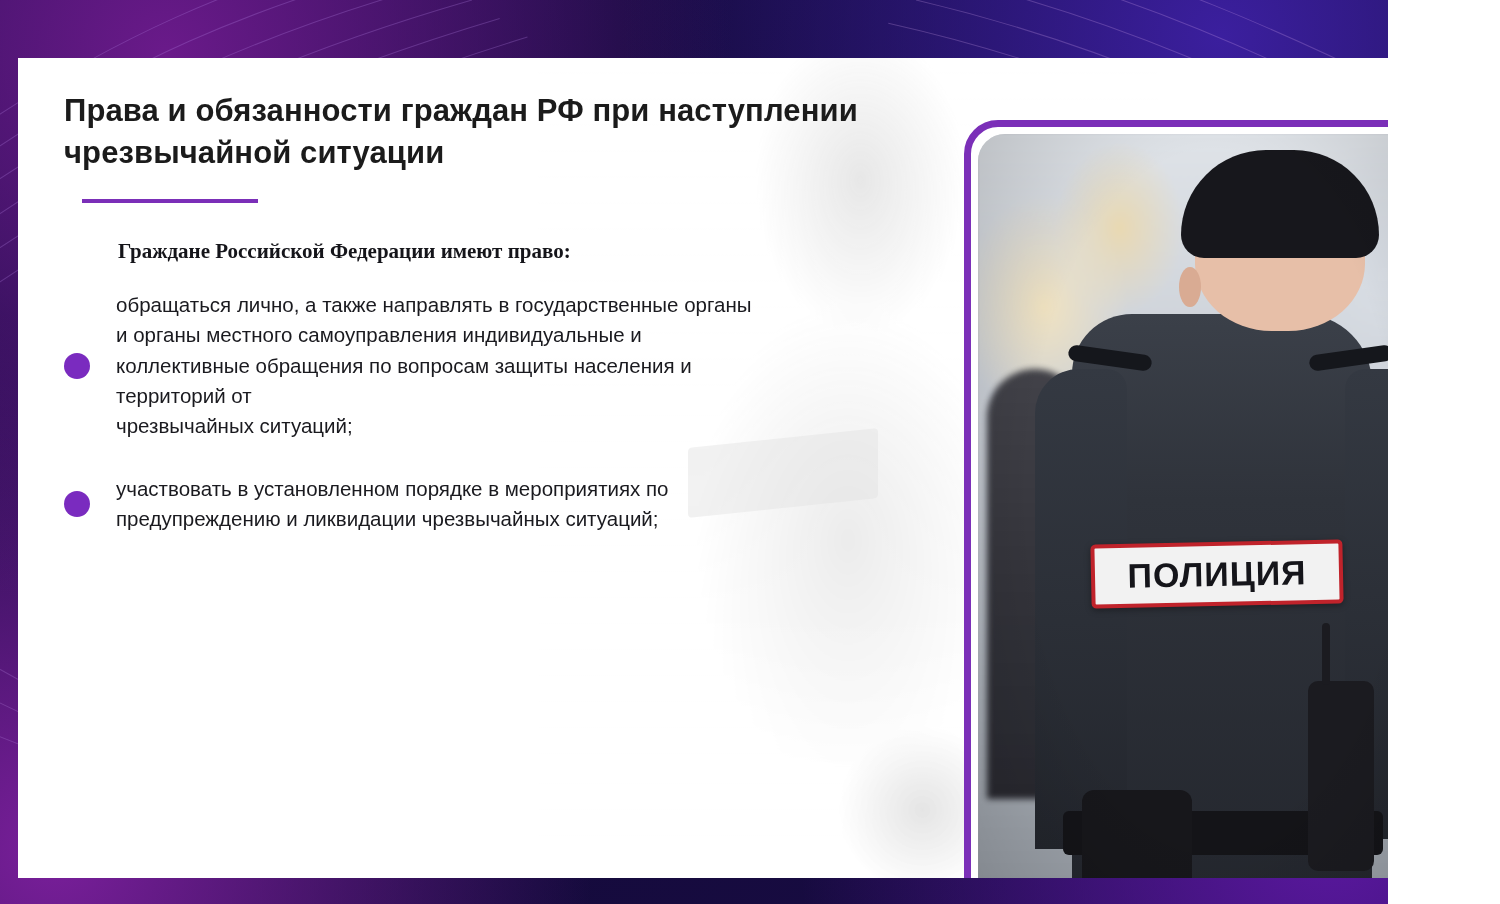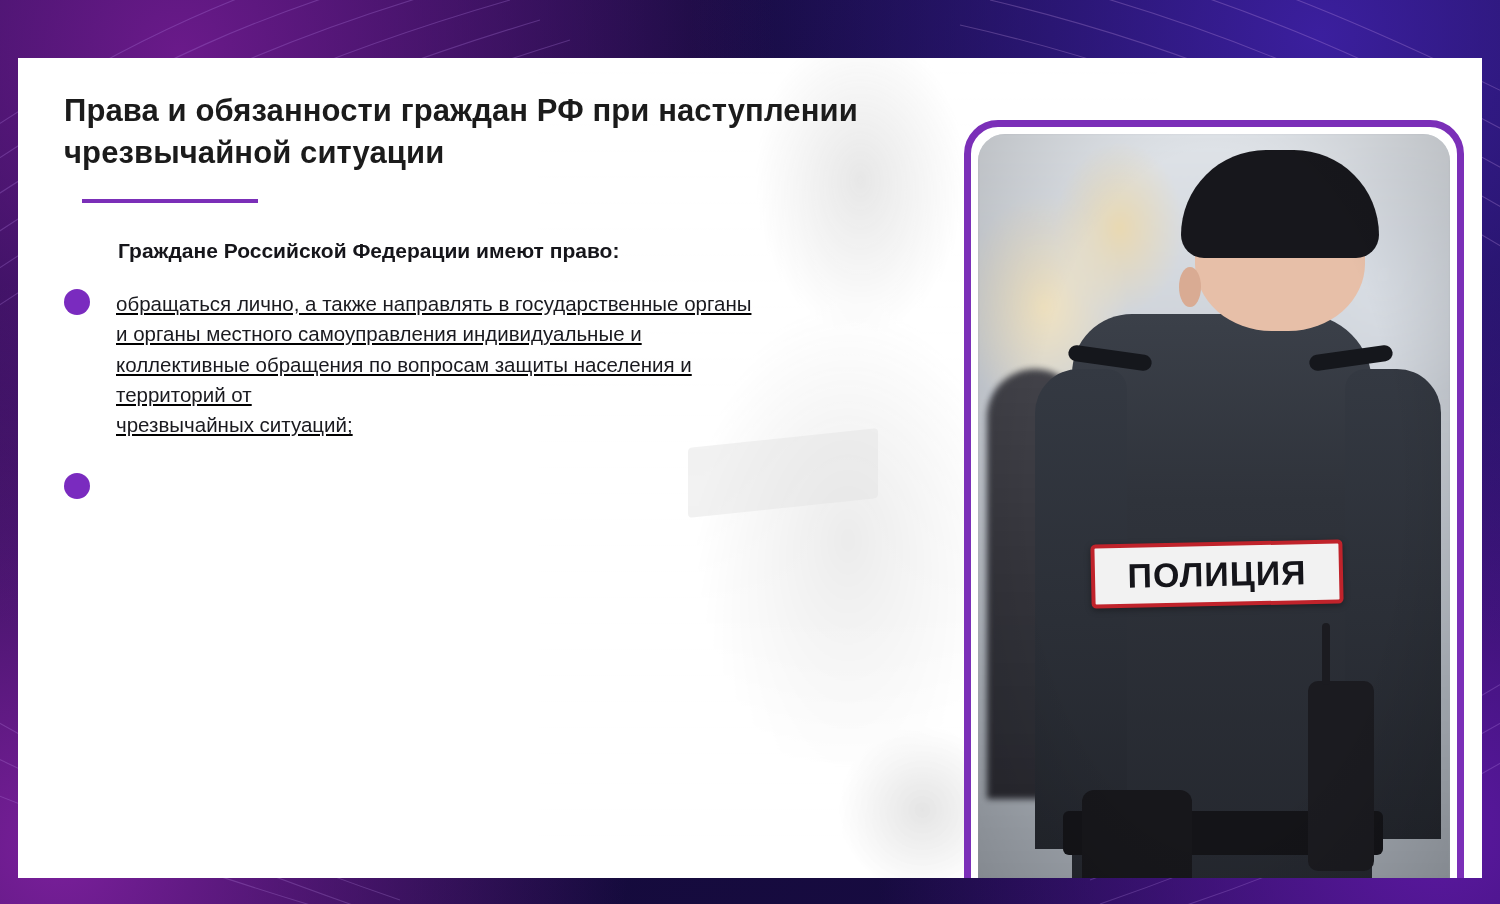--- a/index.html
+++ b/index.html
@@ -4,21 +4,21 @@
 <style>
   * { box-sizing: border-box; margin: 0; padding: 0; }
   html, body {
     width: 1500px; height: 904px;
     font-family: "Liberation Sans", sans-serif;
     overflow: hidden;
   }
 
   .slide {
     position: relative;
-    width: 1500px; height: 904px;
+    width: 1388px; height: 904px;
     background: #a3a3a3;
     overflow: hidden;
     padding-left: 40px;
   }
 
   
   .bg-base {
     position: absolute; inset: 0;
     background:
       radial-gradient(circle at 12% 6%, #6a1a8a 0%, rgba(106,26,138,0) 38%),
@@ -77,29 +77,29 @@
   .rule {
     width: 176px; height: 4px;
     background: #7b2fb8;
     margin: 26px 0 0 18px;
   }
   .lead {
     margin: 36px 0 0 54px;
     font-size: 21px;
     font-weight: bold;
     color: #15151a;
+    font-family: Liberation Serif, serif;
   }
 
   .bullets { margin-top: 26px; }
   .bullet {
     position: relative;
     display: flex;
-    align-items: flex-start;
+    align-items: center;
     margin-bottom: 32px;
-    text-decoration: underline;
   }
   .dot {
     flex: 0 0 auto;
     width: 26px; height: 26px;
     border-radius: 50%;
     background: #7a2bbf;
     margin-right: 26px;
   }
   .bullet-text {
     font-size: 20.5px;
@@ -305,20 +305,22 @@
         <div class="bullet">
           <span class="dot"></span>
           <span class="bullet-text">обращаться лично, а также направлять в государственные органы
 и органы местного самоуправления индивидуальные и
 коллективные обращения по вопросам защиты населения и
 территорий от
 чрезвычайных ситуаций;</span>
         </div>
         <div class="bullet">
           <span class="dot"></span>
+          <span class="bullet-text">участвовать в установленном порядке в мероприятиях по
+предупреждению и ликвидации чрезвычайных ситуаций;</span>
         </div>
       </div>
     </div>
 
     <div class="photo-frame">
       <div class="photo">
         <div class="bg-blur"></div>
         <div class="passerby"></div>
         <div class="passerby2"></div>
         <div class="officer-body"></div>

